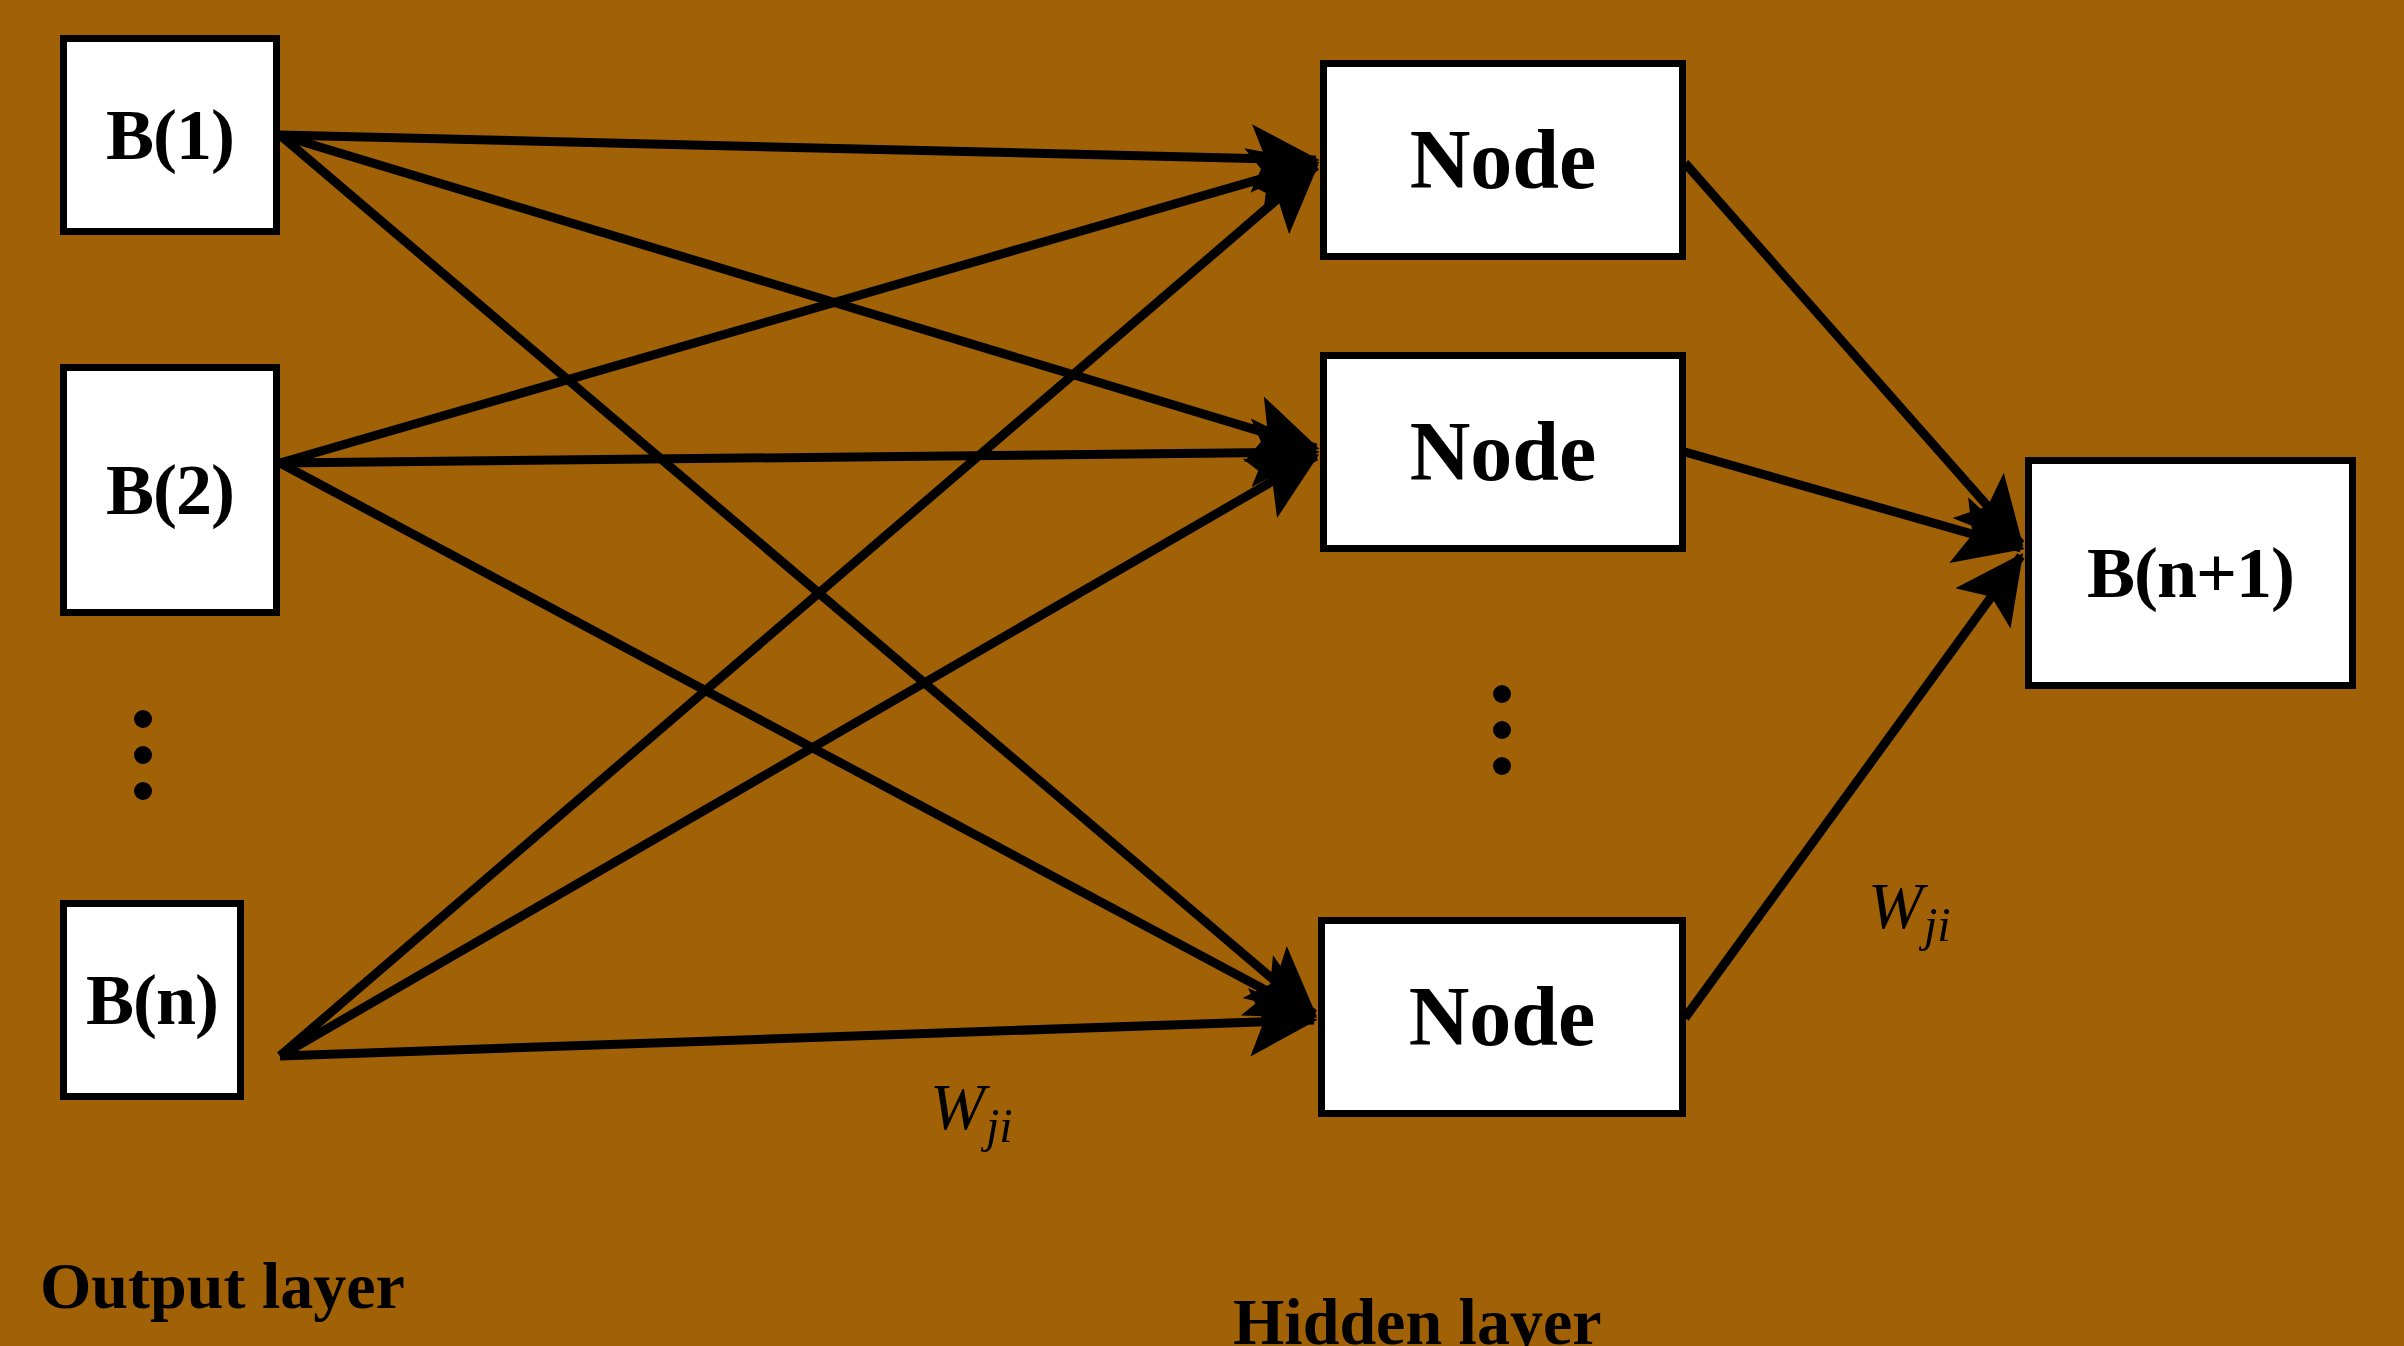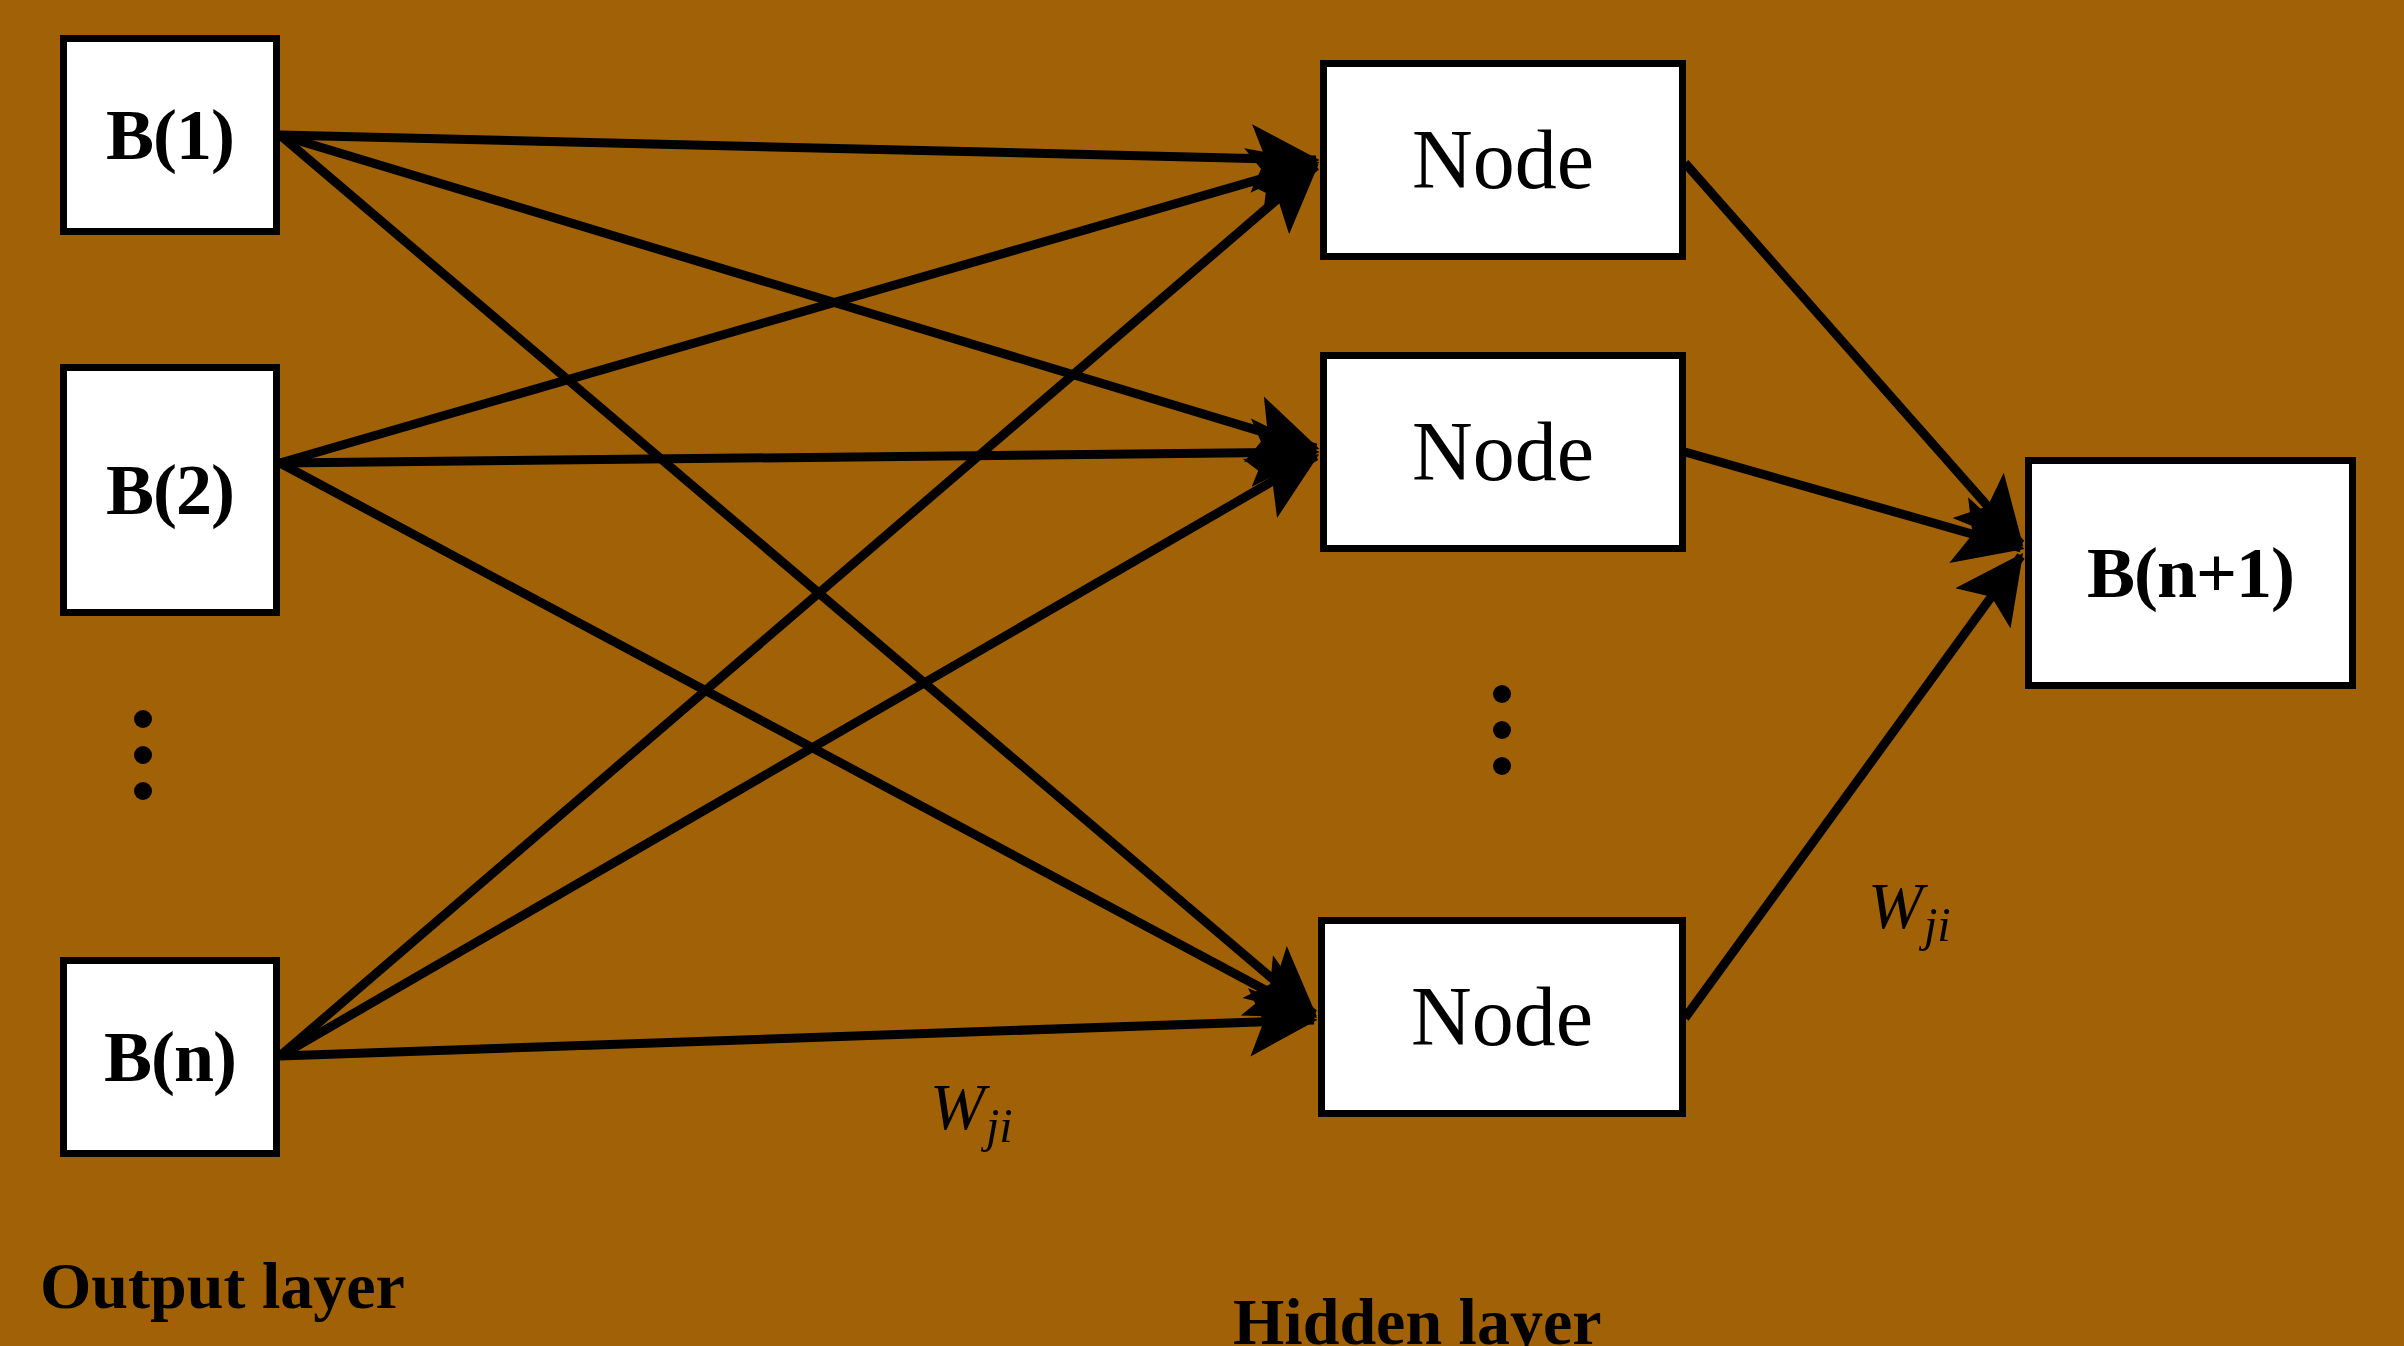--- a/index.html
+++ b/index.html
@@ -27,21 +27,21 @@
     align-items:center;
     justify-content:center;
     line-height:1;
   }
   .box-label{
     font-family:"Liberation Serif", serif;
     color:#000000;
     white-space:nowrap;
   }
   .label-bold{ font-weight:700; font-size:72px; letter-spacing:-1px;}
-  .label-plain{ font-weight:400; font-size:84px; }
+  .label-plain{ font-weight:700; font-size:84px; }
   .ellipsis-dots{
     position:absolute;
     display:flex;
     flex-direction:column;
     align-items:center;
     justify-content:space-between;
   }
   .ellipsis-dots span{
     display:block;
     width:18px;
@@ -98,21 +98,21 @@
   </svg>
 
   <div class="node-box" style="left:60px;  top:35px;  width:220px; height:200px;">
     <span class="box-label label-bold">B(1)</span>
   </div>
 
   <div class="node-box" style="left:60px;  top:364px; width:220px; height:252px;">
     <span class="box-label label-bold">B(2)</span>
   </div>
 
-  <div class="node-box" style="left:60px;  top:957px; width:220px; height:200px;">
+  <div class="node-box" style="left:60px;  top:900px; width:184px; height:200px;">
     <span class="box-label label-bold">B(n)</span>
   </div>
 
   <div class="ellipsis-dots" style="left:134px; top:710px; width:18px; height:90px;">
     <span></span>
       <span></span>
       <span></span>
   </div>
 
   <div class="node-box" style="left:1320px; top:60px;  width:366px; height:200px;">

